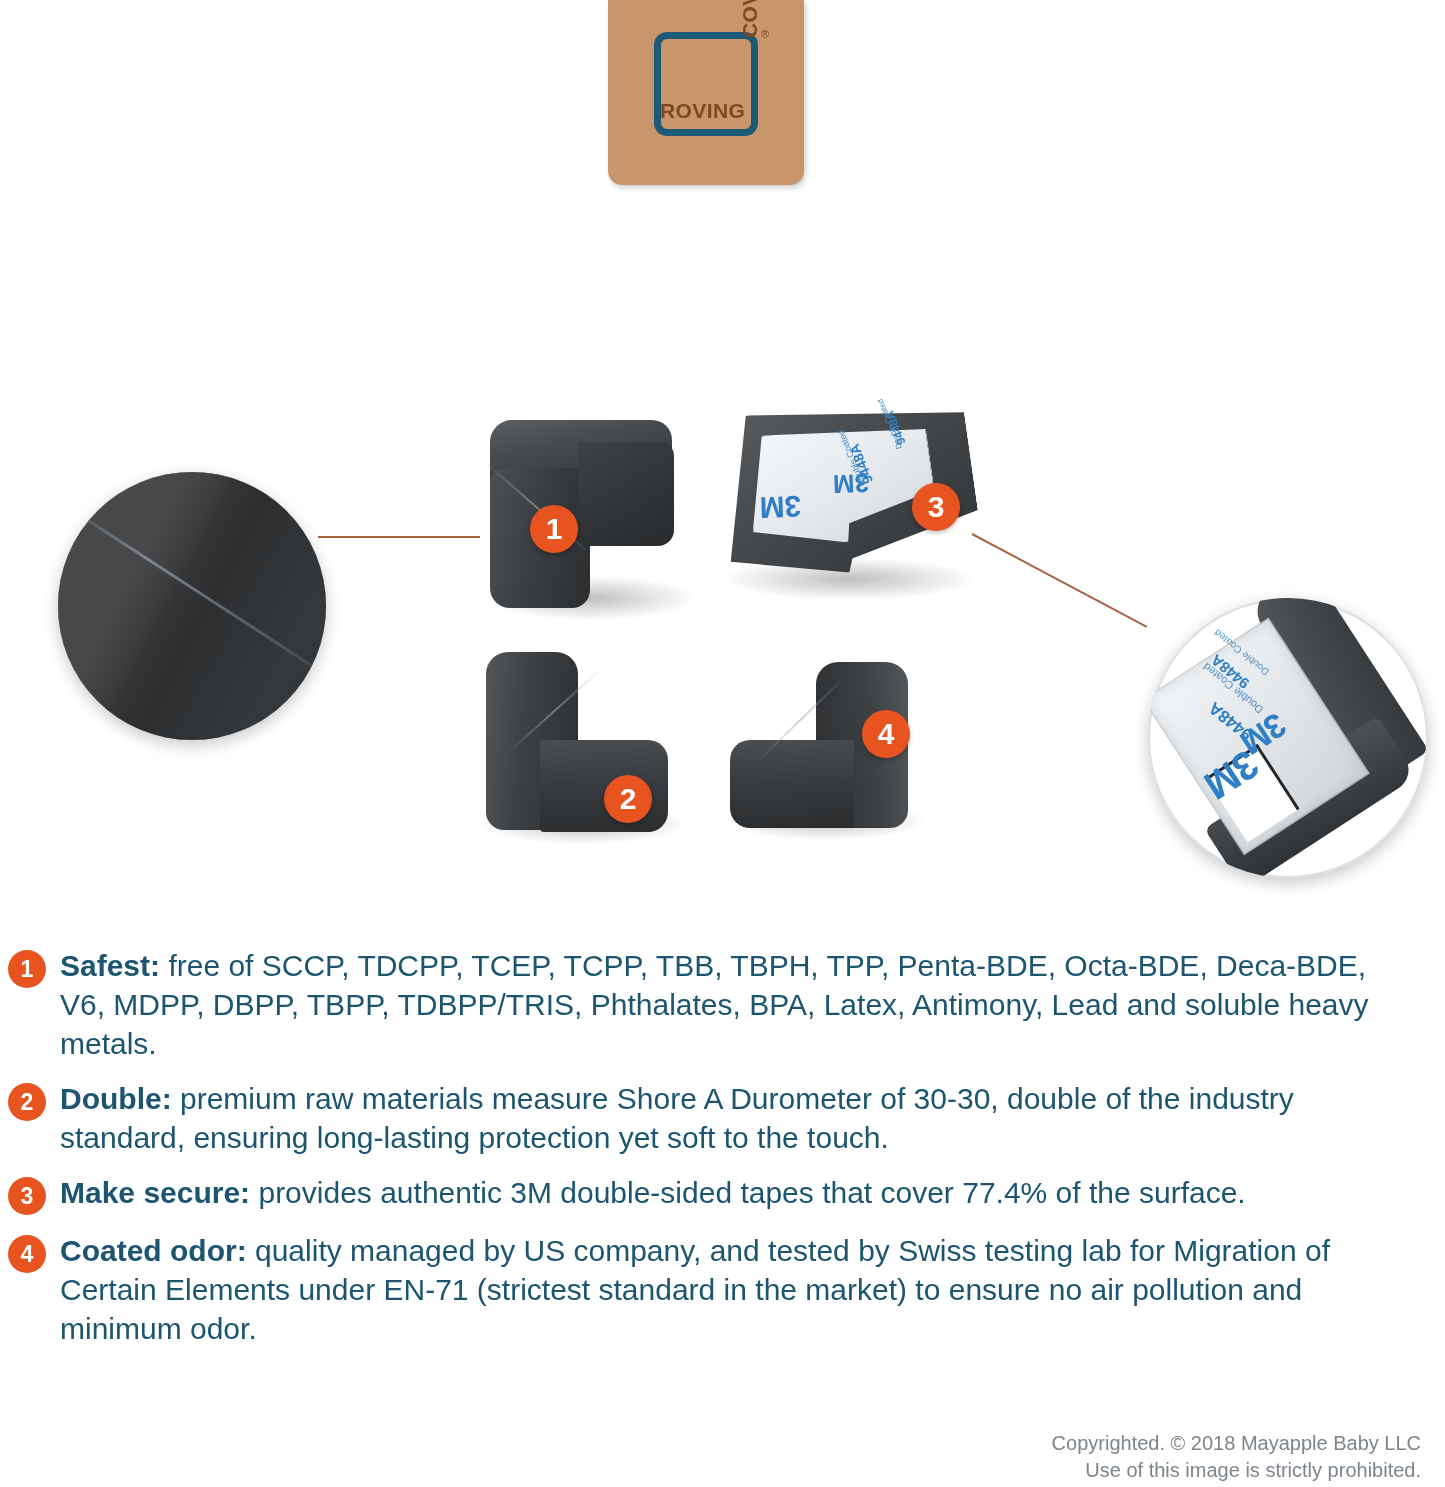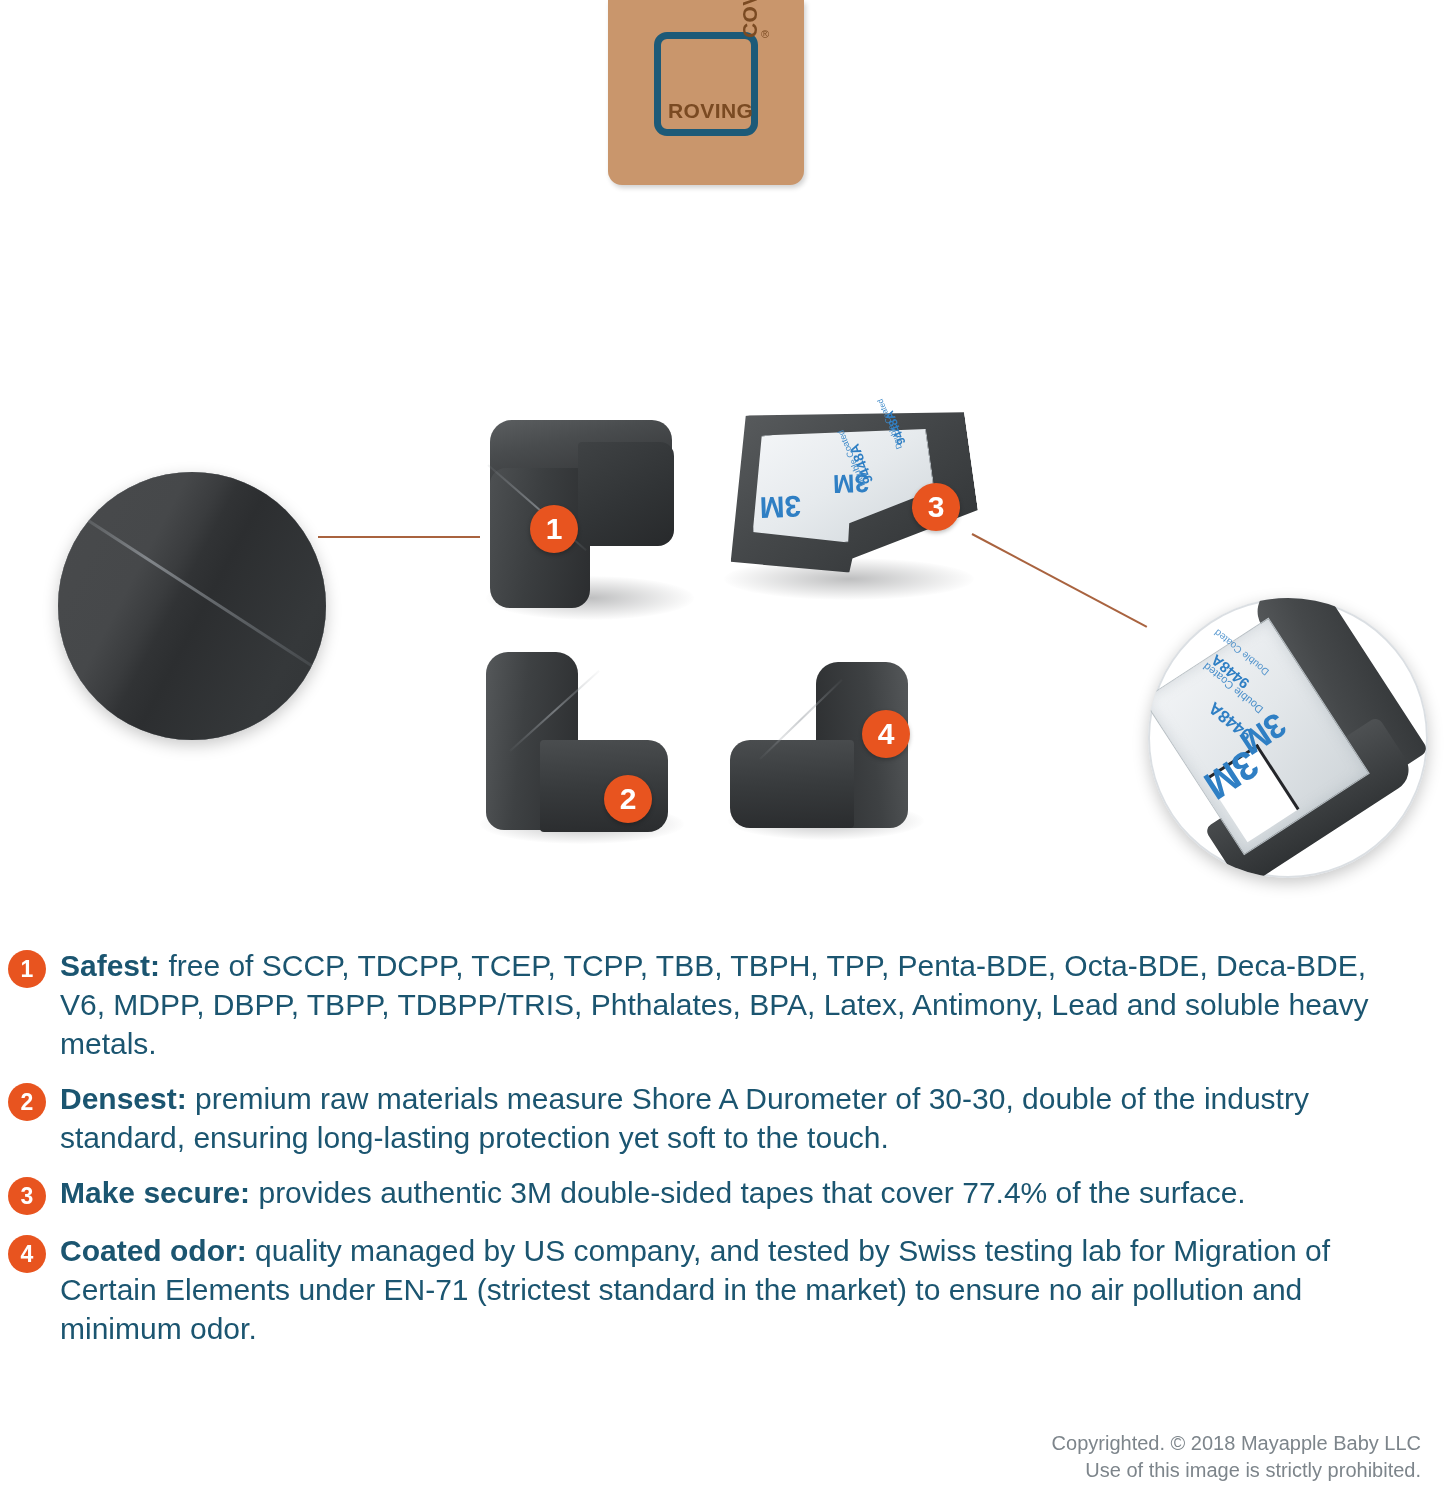--- a/index.html
+++ b/index.html
@@ -42,21 +42,20 @@
   }
   .logo-word-roving {
     position: absolute;
     left: 52px;
     top: 100px;
     font-size: 21px;
     font-weight: bold;
     letter-spacing: 0.4px;
     color: #7a4a22;
     line-height: 1;
-    margin-left: 8px;
   }
   .logo-word-cove {
     position: absolute;
     left: 131px;
     top: 38px;
     font-size: 21px;
     font-weight: bold;
     letter-spacing: 0.4px;
     color: #7a4a22;
     line-height: 1;
@@ -379,21 +378,21 @@
 
   <div class="bullets">
 
     <div class="bullet">
       <div class="bullet-badge">1</div>
       <div class="bullet-text"><span class="lead">Safest:</span><span> free of SCCP, TDCPP, TCEP, TCPP, TBB, TBPH, TPP, Penta-BDE, Octa-BDE, Deca-BDE, V6, MDPP, DBPP, TBPP, TDBPP/TRIS, Phthalates, BPA, Latex, Antimony, Lead and soluble heavy metals.</span></div>
     </div>
 
     <div class="bullet">
       <div class="bullet-badge">2</div>
-      <div class="bullet-text"><span class="lead">Densest:</span><span> premium raw materials measure Shore A Durometer of 30-30, double of the industry standard, ensuring long-lasting protection yet soft to the touch.</span></div>
+      <div class="bullet-text"><span class="lead">Double:</span><span> premium raw materials measure Shore A Durometer of 30-30, double of the industry standard, ensuring long-lasting protection yet soft to the touch.</span></div>
     </div>
 
     <div class="bullet">
       <div class="bullet-badge">3</div>
       <div class="bullet-text"><span class="lead">Make secure:</span><span> provides authentic 3M double-sided tapes that cover 77.4% of the surface.</span></div>
     </div>
 
     <div class="bullet">
       <div class="bullet-badge">4</div>
       <div class="bullet-text"><span class="lead">Coated odor:</span><span> quality managed by US company, and tested by Swiss testing lab for Migration of Certain Elements under EN-71 (strictest standard in the market) to ensure no air pollution and minimum odor.</span></div>

